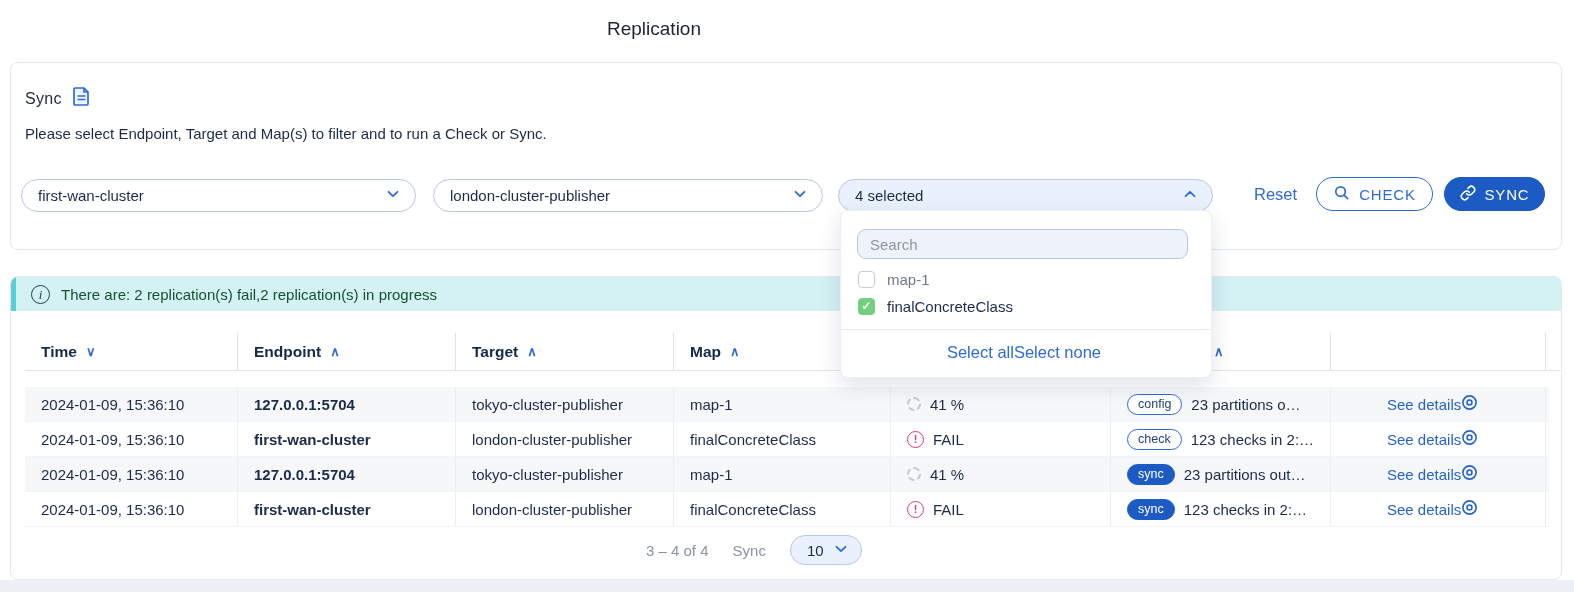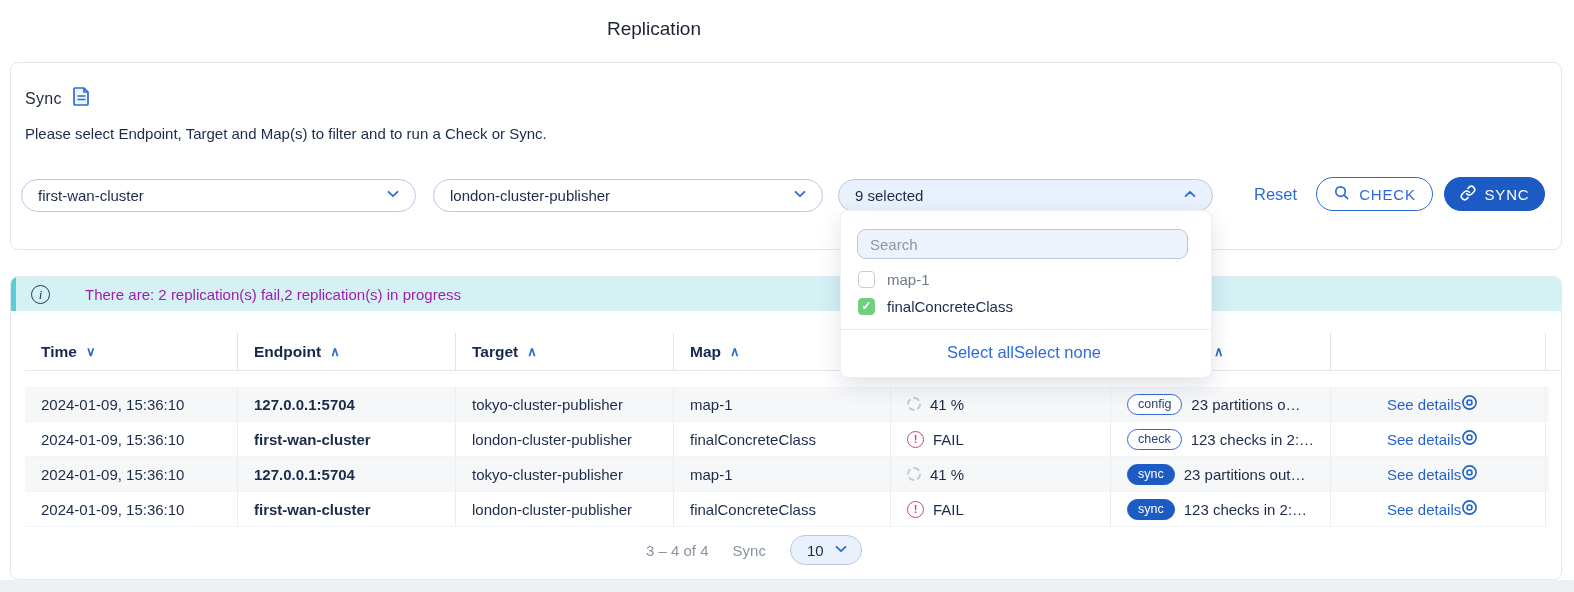--- a/index.html
+++ b/index.html
@@ -59,21 +59,21 @@
 
   
   .main-card { position:absolute; left:10px; top:276px; width:1552px; height:304px;
     background:#fff; border:1px solid #e2e8f0; border-radius:8px; overflow:hidden; }
   .banner { height:34px; background:#d4f1f4; border-left:5px solid #58cfd7;
     display:flex; align-items:center; gap:11px; padding-left:15px; }
   .info-icon { width:19px; height:19px; border:1.7px solid #233a5c; border-radius:50%;
     display:flex; align-items:center; justify-content:center; flex:none; }
   .info-icon::after { content:"i"; font-family:"Liberation Serif",serif; font-style:italic;
     font-size:13px; color:#233a5c; line-height:1; }
-  .banner-text { font-size:15px; color:#a21caf;margin-left:24px; }
+  .banner-text { font-size:15px; color:#14532d; }
 
   
   .thead, .trow { display:grid; grid-template-columns:213px 218px 218px 217px 220px 220px 215px 17px; margin-left:14px; }
   .thead { position:absolute; left:0; top:56px; height:38px; width:1538px; border-bottom:1px solid #e3e6eb; }
   .th { display:flex; align-items:center; gap:9px; padding-left:16px; font-size:15.5px; font-weight:bold;
     color:#15294b; border-right:1px solid #dfe3e9; cursor:pointer; }
   .th:first-child { border-left:none; }
   .th .sort { color:#2e6bd6; font-size:13px; font-weight:bold; }
   .th-hidden-label .sort { margin-left:78px; }
   .rows { position:absolute; left:0; top:110px; width:1538px; }
@@ -139,21 +139,21 @@
   <div class="select sel-target">
     <span>london-cluster-publisher</span>
     <span>
       <svg width="16" height="16" viewBox="0 0 18 18">
           <polyline points="4,6.5 9,11.5 14,6.5" fill="none" stroke="#2e6bd6" stroke-width="2" stroke-linecap="round" stroke-linejoin="round"></polyline>
         </svg>
     </span>
   </div>
 
   <div class="select sel-map open">
-    <span>9 selected</span>
+    <span>4 selected</span>
     <span>
       <svg width="16" height="16" viewBox="0 0 18 18">
           <polyline points="4,11.5 9,6.5 14,11.5" fill="none" stroke="#2e6bd6" stroke-width="2" stroke-linecap="round" stroke-linejoin="round"></polyline>
         </svg>
     </span>
   </div>
 
   <span class="reset-link">Reset</span>
 
   <div class="btn btn-check">

